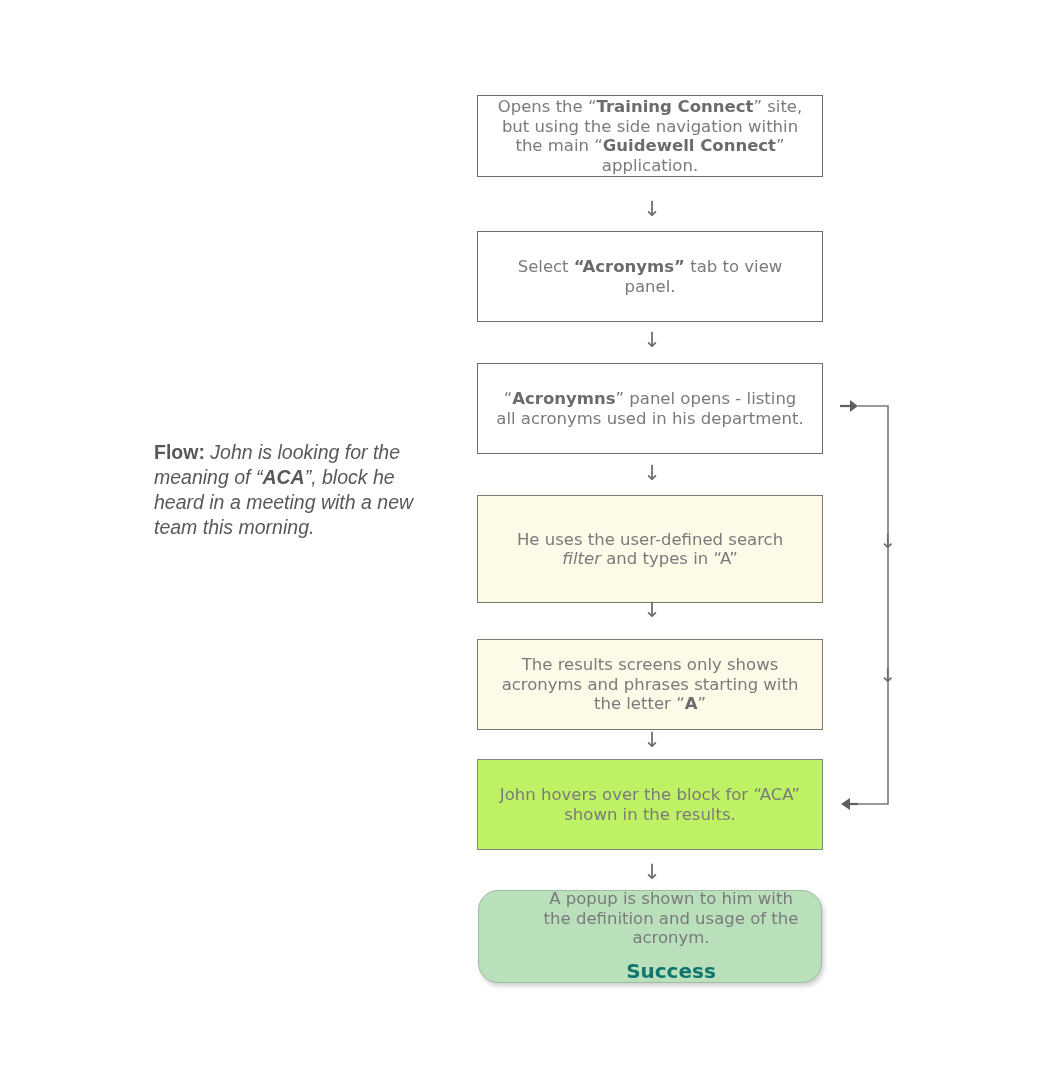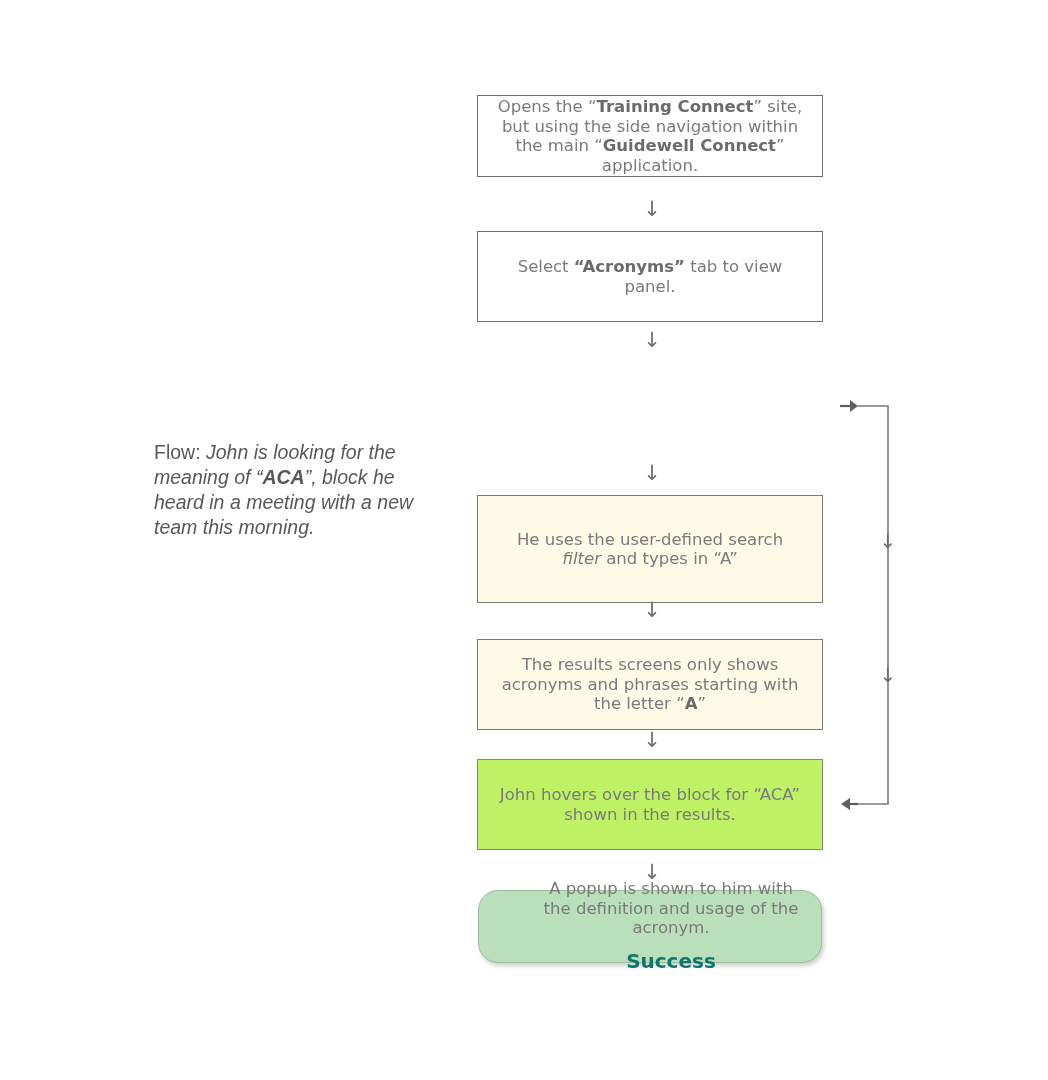--- a/index.html
+++ b/index.html
@@ -29,21 +29,21 @@
     left: 154px;
     top: 440px;
     width: 280px;
     font-family: "Liberation Sans", sans-serif;
     font-size: 19.5px;
     line-height: 25px;
     color: #58585a;
     font-style: italic;
   }
   .flow-note .flow-label {
-    font-weight: normal;
+    font-weight: bold;
     font-style: normal;
     color: #58585a;
   }
   .flow-note b {
     font-weight: bold;
     font-style: italic;
   }
 
   
   .node {
@@ -78,21 +78,21 @@
   .node.n2 { top: 231px; height: 91px; }
   .node.n3 { top: 363px; height: 91px; }
   .node.n4 { top: 495px; height: 108px;  background: #fdfbe7; border-color: #7a7a6a; }
   .node.n5 { top: 627px; height: 91px;  background: #fdfbe7; border-color: #7a7a6a; margin-top: 12px; }
   .node.n6 { top: 759px; height: 91px;  background: #bef264; border-color: #7a8a7c; }
 
   .node.success {
     left: 478px;
     width: 344px;
     top: 890px;
-    height: 73px;
+    height: 93px;
     background: #b9e0bb;
     border: 1.4px solid #9dbd9f;
     border-radius: 20px;
     box-shadow: 2px 3px 4px rgba(120,120,120,0.35);
     font-size: 16.5px;
     padding-left: 42px;
   }
   .node.success .success-word {
     display: block;
     font-weight: bold;
@@ -159,20 +159,25 @@
   <div class="down-arrow a1">↓</div>
 
   <div class="node n2">
     <div class="inner">
       <span>Select </span><b>“Acronyms”</b><span> tab to view panel.</span>
     </div>
   </div>
 
   <div class="down-arrow a2">↓</div>
 
+  <div class="node n3">
+    <div class="inner">
+      <span>“</span><b>Acronymns</b><span>” panel opens - listing all acronyms used in his department.</span>
+    </div>
+  </div>
 
   <div class="down-arrow a3">↓</div>
 
   <div class="node n4">
     <div class="inner">
       <span>He uses the user-defined search </span><i>filter</i><span> and types in “A”</span>
     </div>
   </div>
 
   <div class="down-arrow a4">↓</div>

